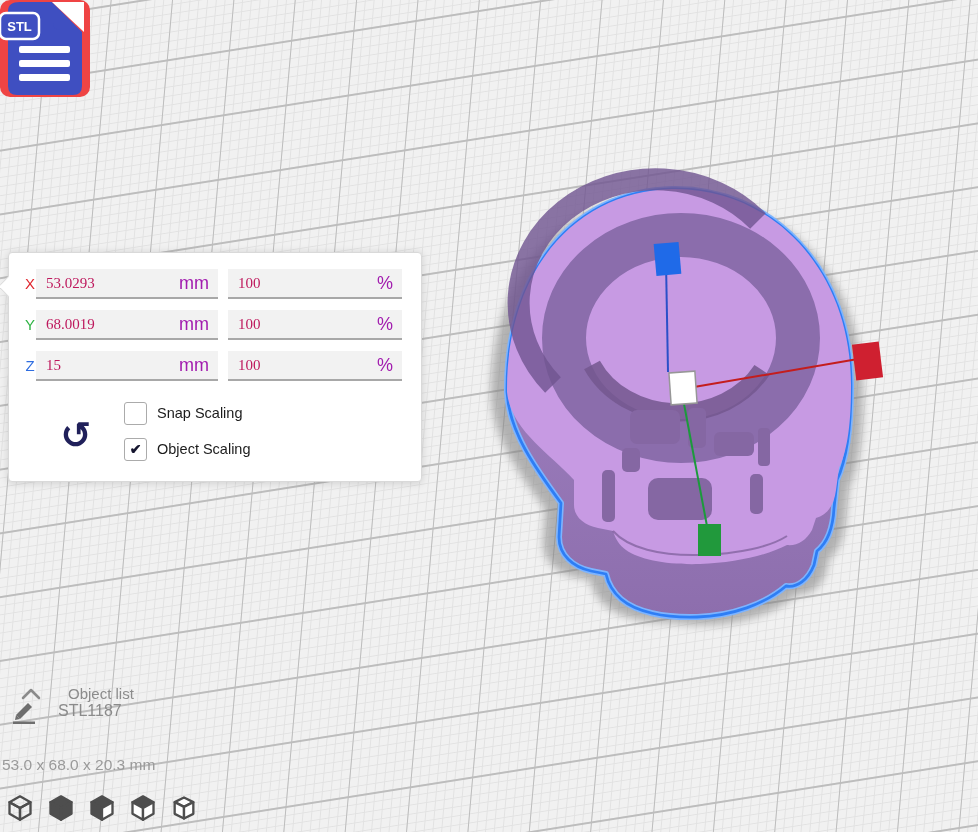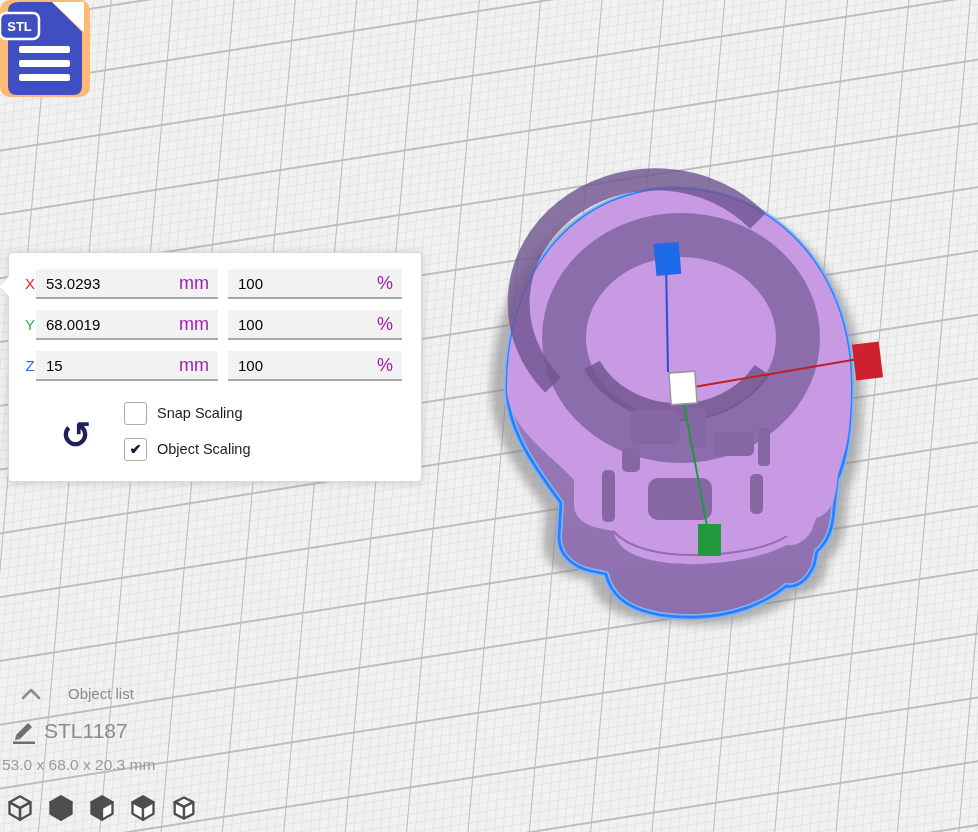--- a/index.html
+++ b/index.html
@@ -15,21 +15,21 @@
     background-image:
       linear-gradient(to bottom, #bdbdbd 1.5px, transparent 1.5px),
       linear-gradient(to right,  #bdbdbd 1.5px, transparent 1.5px),
       linear-gradient(to bottom, #e2e2e2 1px, transparent 1px),
       linear-gradient(to right,  #e2e2e2 1px, transparent 1px);
     background-size:63px 63px,63px 63px,9px 9px,9px 9px;
     transform:rotate(-9deg) skewX(-14deg);
     z-index:0;
   }
   
-  .stl-icon{position:absolute;left:0;top:0;width:90px;height:97px;background:#fdba74;border-radius:10px;z-index:3;}
+  .stl-icon{position:absolute;left:0;top:0;width:90px;height:97px;background:#ef4444;border-radius:10px;z-index:3;}
   .stl-icon svg{position:absolute;left:0;top:0;}
   .stl-badge-text{font-weight:bold;}
   
   .scale-panel{
     position:absolute;left:8px;top:252px;width:412px;height:228px;
     background:#ffffff;border:1px solid #d9d9d9;border-radius:4px;
     box-shadow:0 1px 8px rgba(0,0,0,0.15);z-index:4;
   }
   .scale-panel .pointer{
     position:absolute;left:-8px;top:26px;width:14px;height:14px;background:#fff;
@@ -45,41 +45,41 @@
   .axis-label.y{color:var(--axis-y,#2fb344);}
   .axis-label.z{color:var(--axis-z,#2f6de0);}
   .fieldbox{
     position:absolute;top:0;height:28px;background:#f2f2f2;border:none;
     border-bottom:2px solid #a8a8a8;display:flex;align-items:center;
   }
   .fieldbox.size{left:27px;width:182px;}
   .fieldbox.pct{left:219px;width:174px;}
   .fieldbox input{
     flex:1;min-width:0;border:none;background:transparent;outline:none;
-    font-family:Liberation Sans, sans-serif;font-size:15px;color:#000000;padding:0 0 0 10px;
+    font-family:Liberation Serif, serif;font-size:15px;color:#be185d;padding:0 0 0 10px;
   }
   .unit{font-size:18px;color:#a21caf;padding-right:9px;}
   .reset-btn{
     position:absolute;left:47px;top:162px;width:40px;height:42px;border:none;background:transparent;
     font-size:37px;line-height:38px;color:#20205a;cursor:pointer;padding:0;
     font-family:"DejaVu Sans",sans-serif;font-weight:bold;
   }
   .check-row{position:absolute;left:115px;height:22px;display:flex;align-items:center;gap:10px;text-align:right;}
   .check-row.snap{top:149px;}
   .check-row.uniform{top:185px;}
   .checkbox{
     width:21px;height:21px;background:#fff;border:1px solid #ababab;border-radius:3px;
     display:flex;align-items:center;justify-content:center;flex:0 0 auto;cursor:pointer;
     font-size:14px;font-weight:bold;color:#14142e;line-height:1;
   }
   .check-label{font-size:14.5px;color:#1c1c1c;}
   
   .hud{position:absolute;z-index:3;color:#8b8b8b;}
   .object-list-header{left:20px;top:685px;display:flex;align-items:center;gap:26px;font-size:15px;cursor:pointer;}
-  .object-item{left:8px;top:718px;display:flex;align-items:center;font-size:21px;}
+  .object-item{left:8px;top:698px;display:flex;align-items:center;gap:14px;font-size:16px;}
   .dims{left:2px;top:756px;font-size:15.5px;color:#9a9a9a;}
   
   .view-toolbar{position:absolute;left:6px;top:794px;display:flex;gap:13px;z-index:3;}
   .view-btn{width:28px;height:28px;background:transparent;border:none;padding:0;cursor:pointer;}
   
   .model-svg{position:absolute;left:420px;top:150px;z-index:1;}
 </style>
 </head>
 <body>
 

